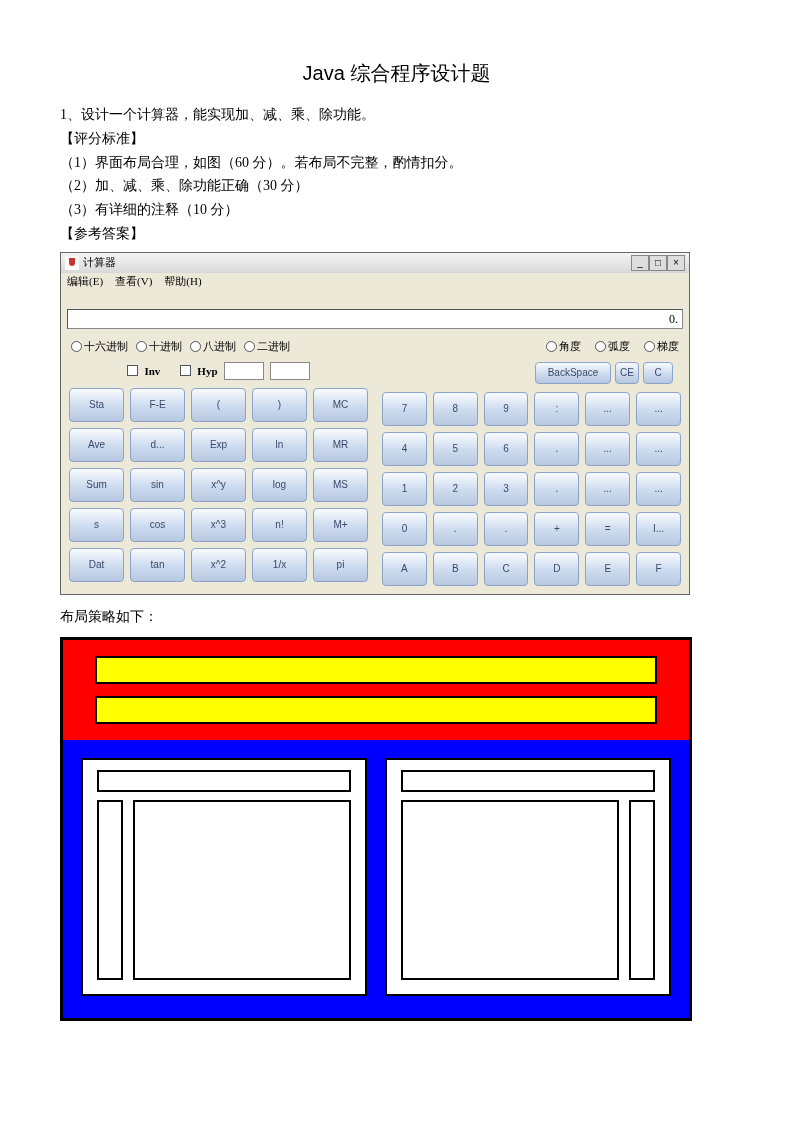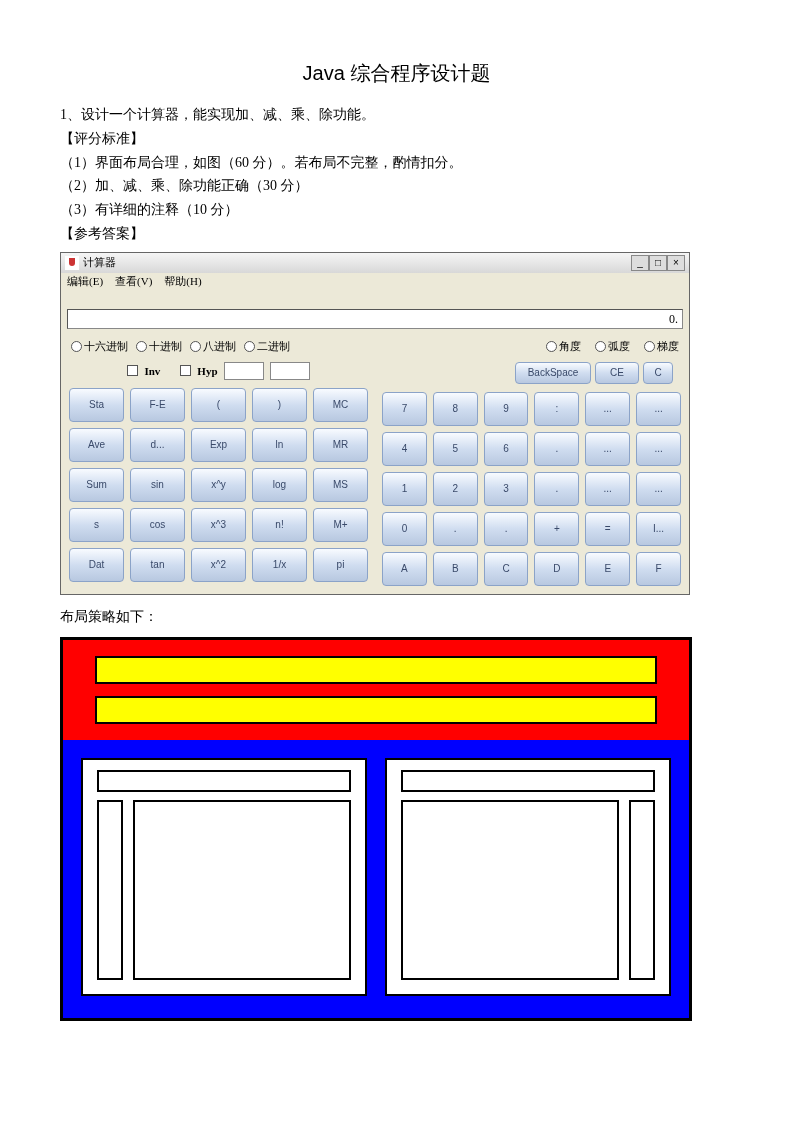--- a/index.html
+++ b/index.html
@@ -143,21 +143,21 @@
       text-align: center;
       display: flex;
       align-items: center;
       justify-content: center;
       height: 22px;
       overflow: hidden;
       white-space: nowrap;
       padding: 0 4px;
     }
     .btn-bs { width: 76px; }
-    .btn-ce { width: 44px; }
+    .btn-ce { width: 24px; }
     .btn-c  { width: 30px; }
     .grid {
       display: grid;
       gap: 6px;
     }
     .left-grid {
       grid-template-columns: repeat(5, 1fr);
     }
     .right-grid {
       grid-template-columns: repeat(6, 1fr);

